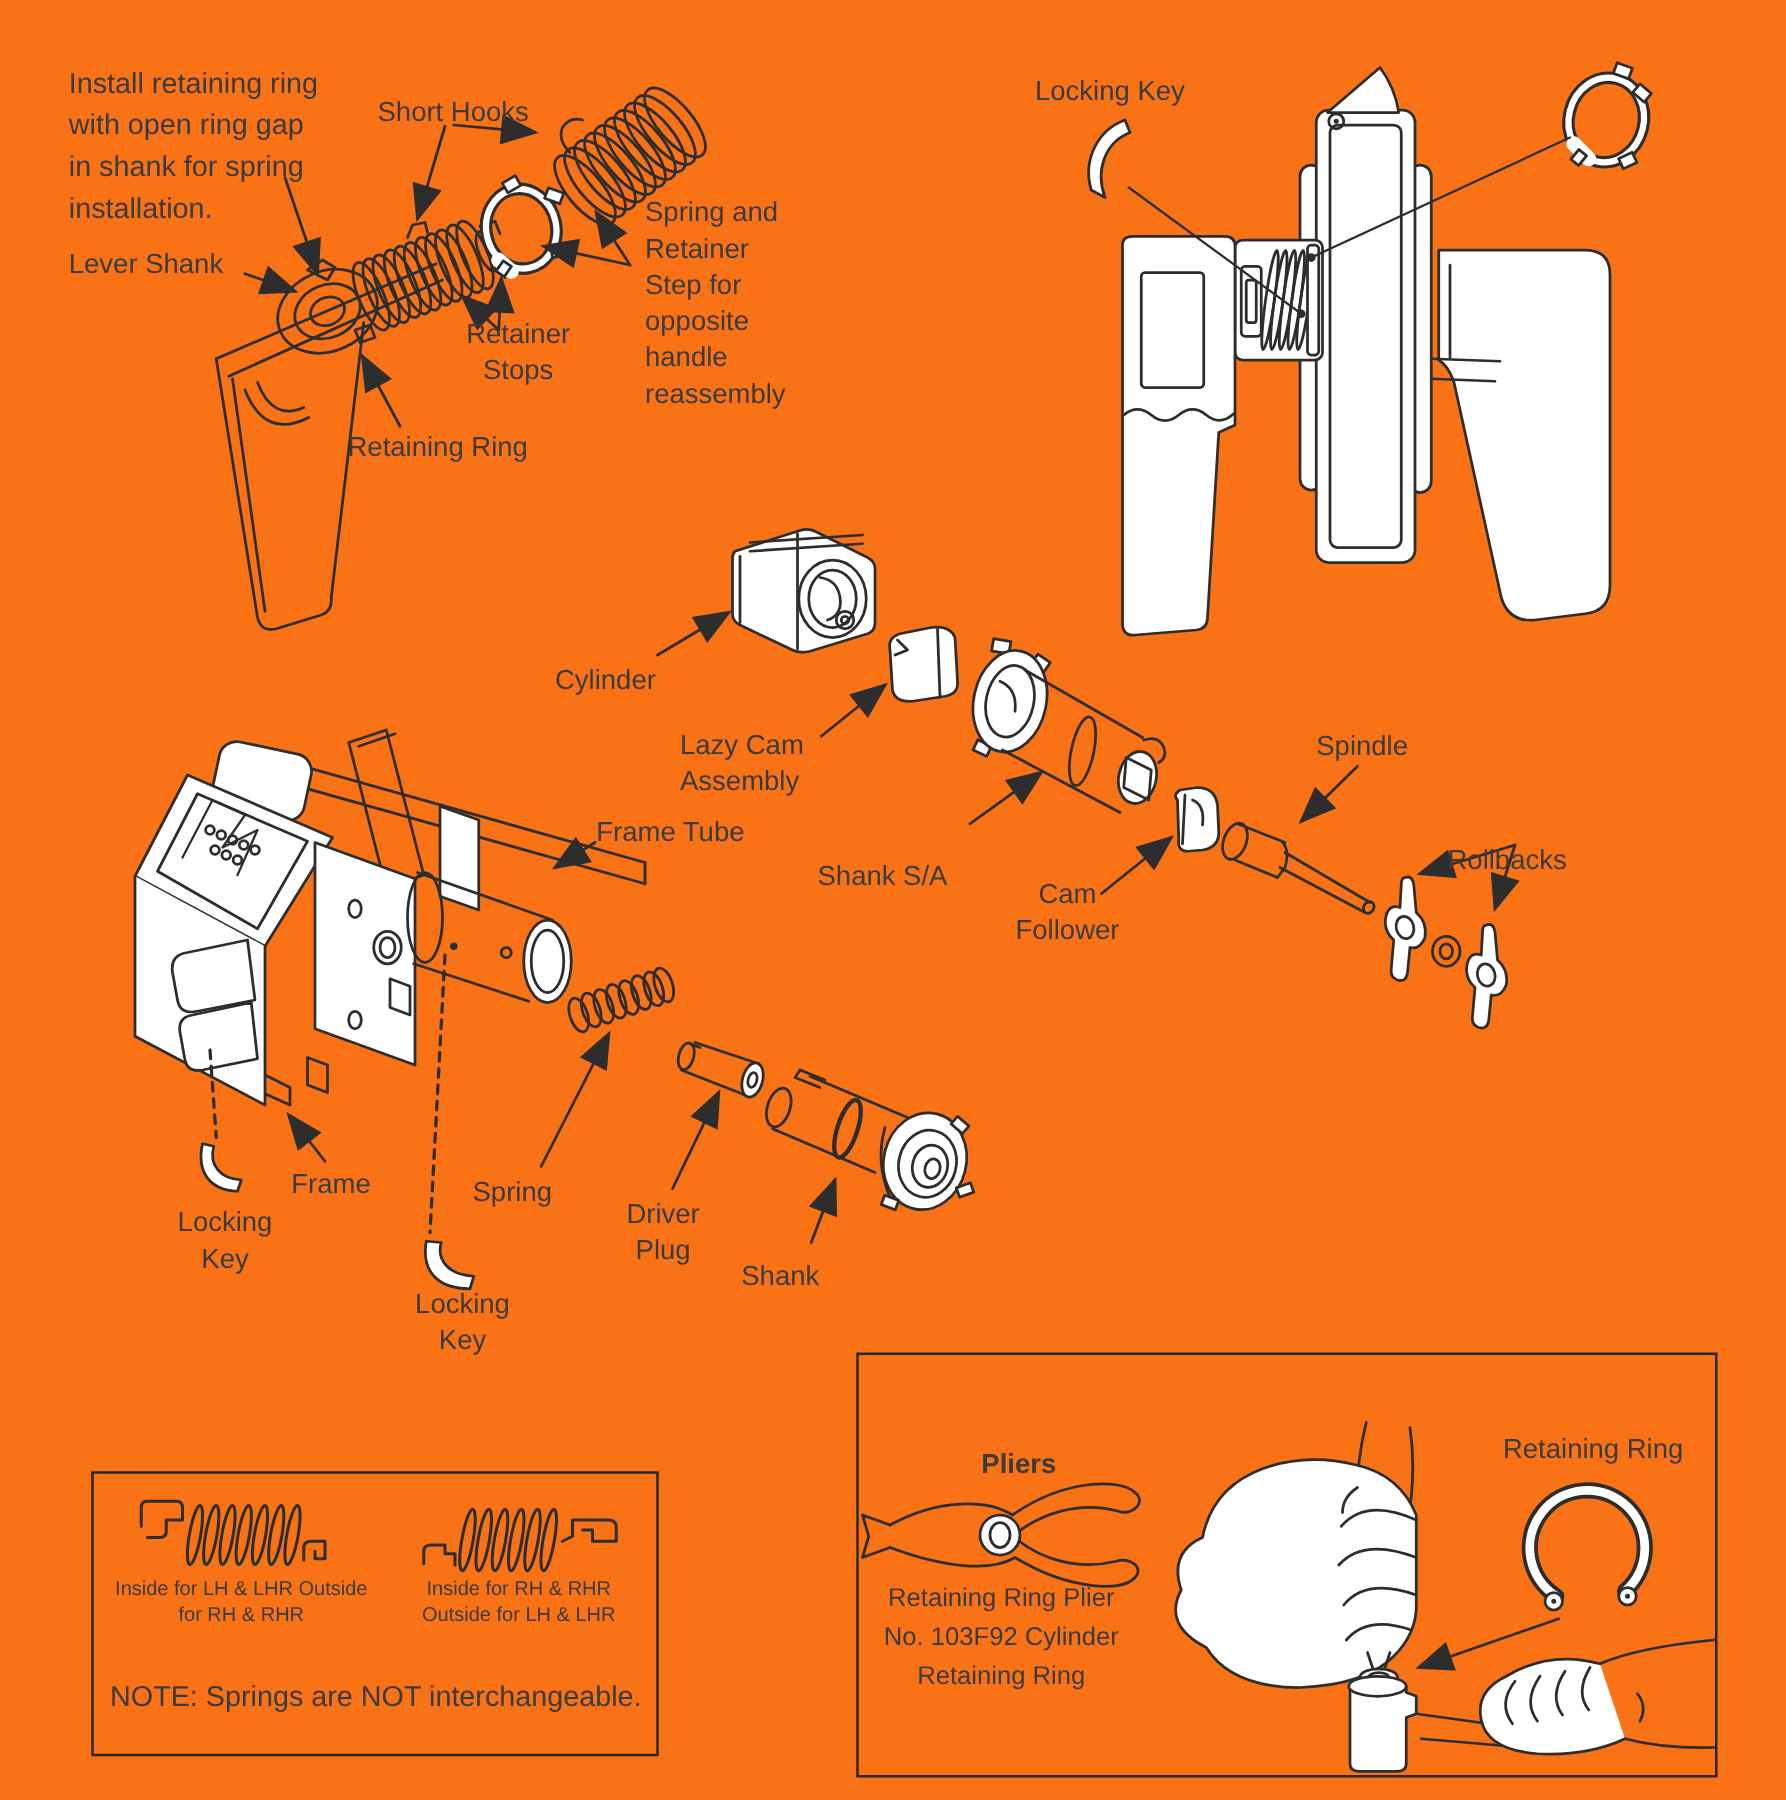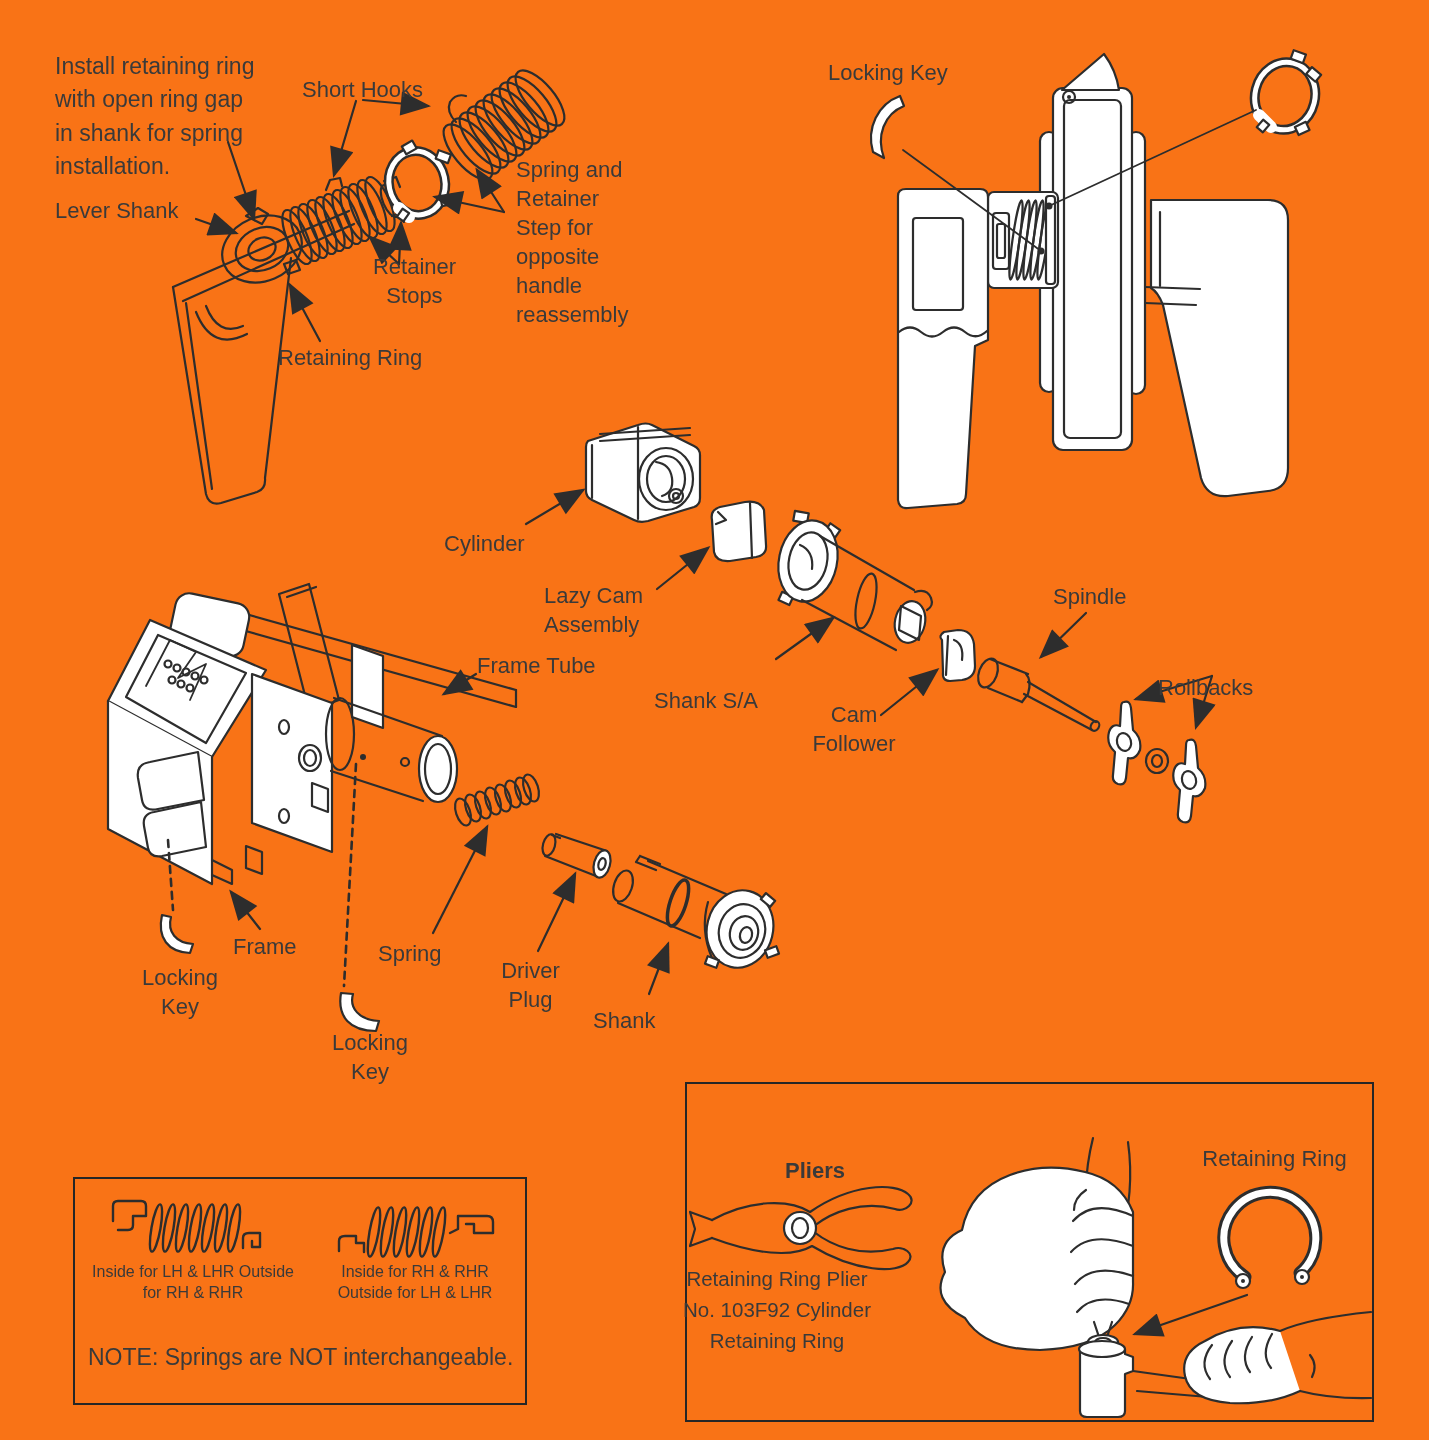--- a/index.html
+++ b/index.html
@@ -441,20 +441,20 @@
     <span class="ln">for RH &amp; RHR</span>
   </div>
   <div class="lbl small c" style="left:325px;top:1262px;width:180px;">
     <span class="ln">Inside for RH &amp; RHR</span>
     <span class="ln">Outside for LH &amp; LHR</span>
   </div>
   <div class="lbl note nowrap" style="left:88px;top:1342px;">NOTE: Springs are NOT interchangeable.</div>
 
   <div class="box" style="left:685px;top:1082px;width:685px;height:336px;"></div>
   <div class="lbl bold c nowrap" style="left:760px;top:1156px;width:110px;">Pliers</div>
-  <div class="lbl cap c" style="left:664px;top:1264px;width:226px;text-align:center;">
+  <div class="lbl cap c" style="left:688px;top:1264px;width:226px;text-align:center;">
     <span class="ln">Retaining Ring Plier</span>
     <span class="ln">No. 103F92 Cylinder</span>
     <span class="ln">Retaining Ring</span>
   </div>
   <div class="lbl c nowrap" style="left:1182px;top:1144px;width:185px;">Retaining Ring</div>
 
 </div>
 
 </body></html>

